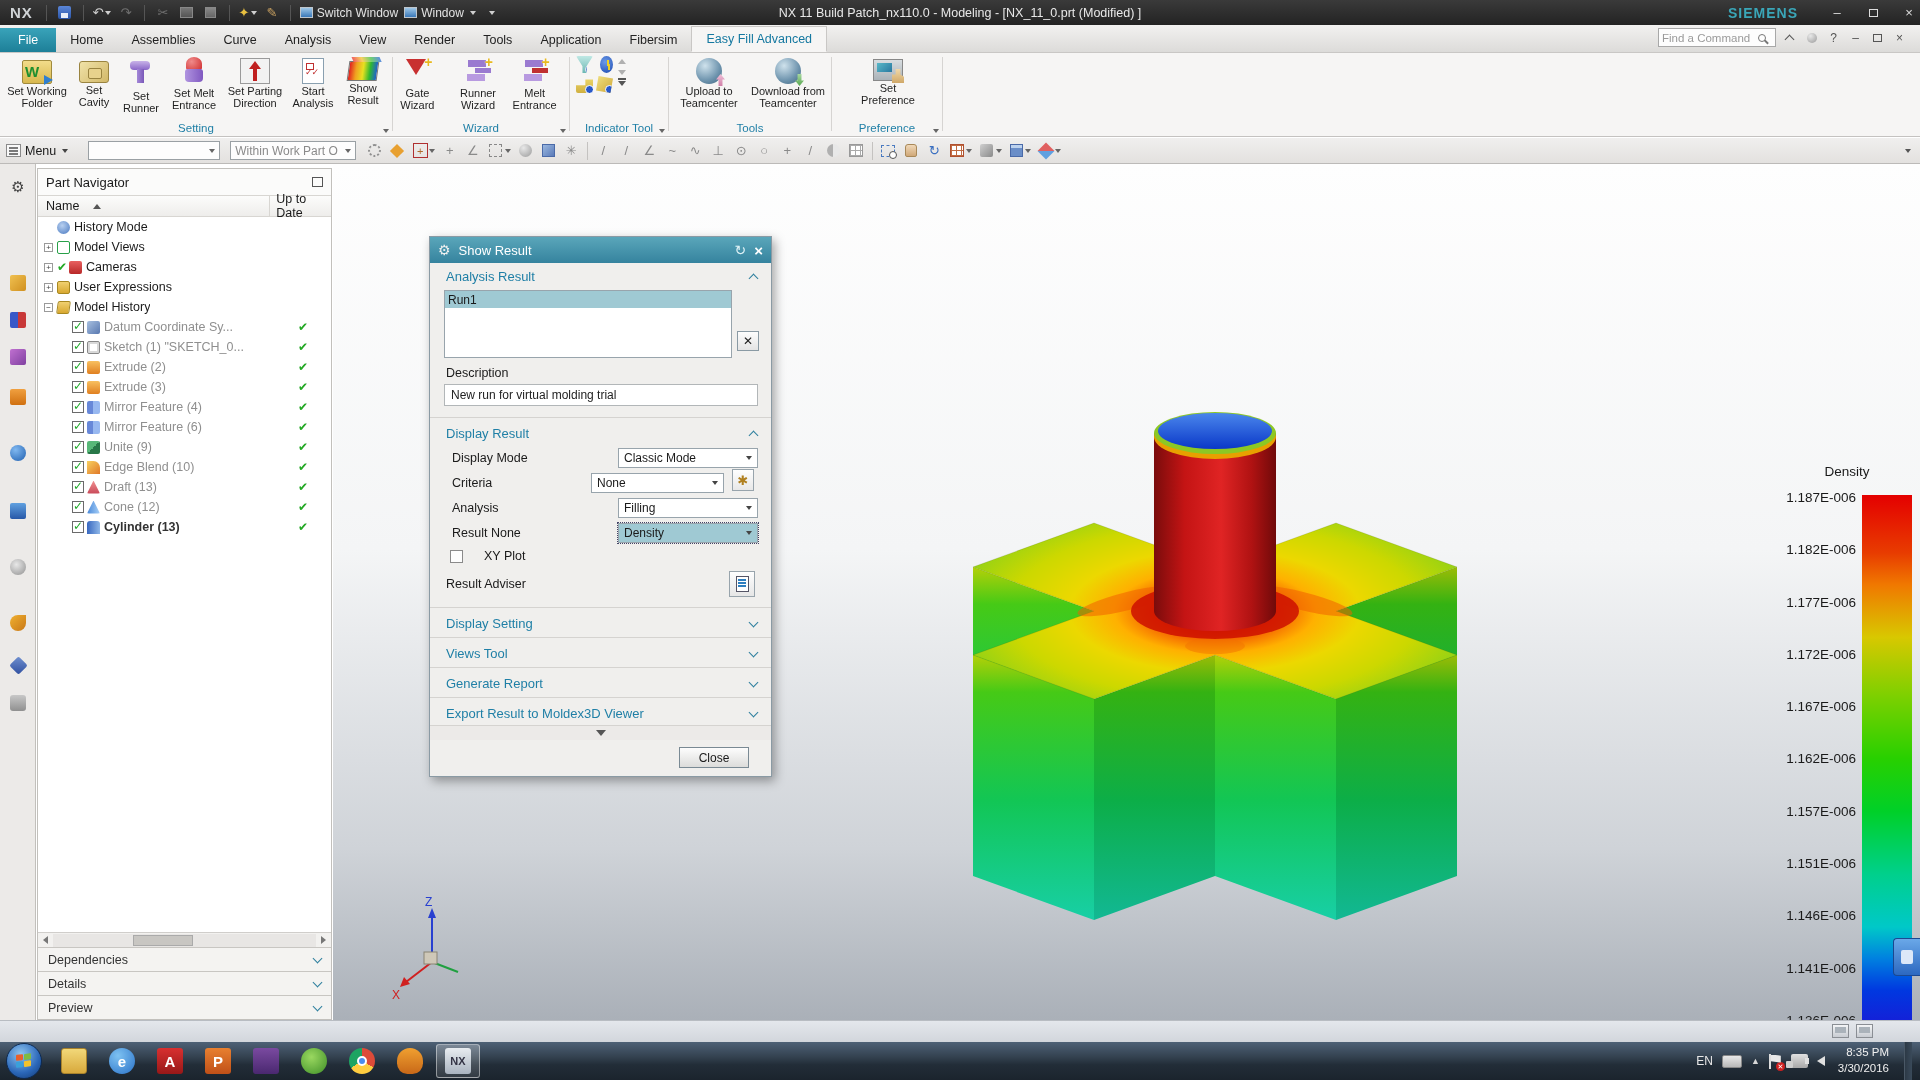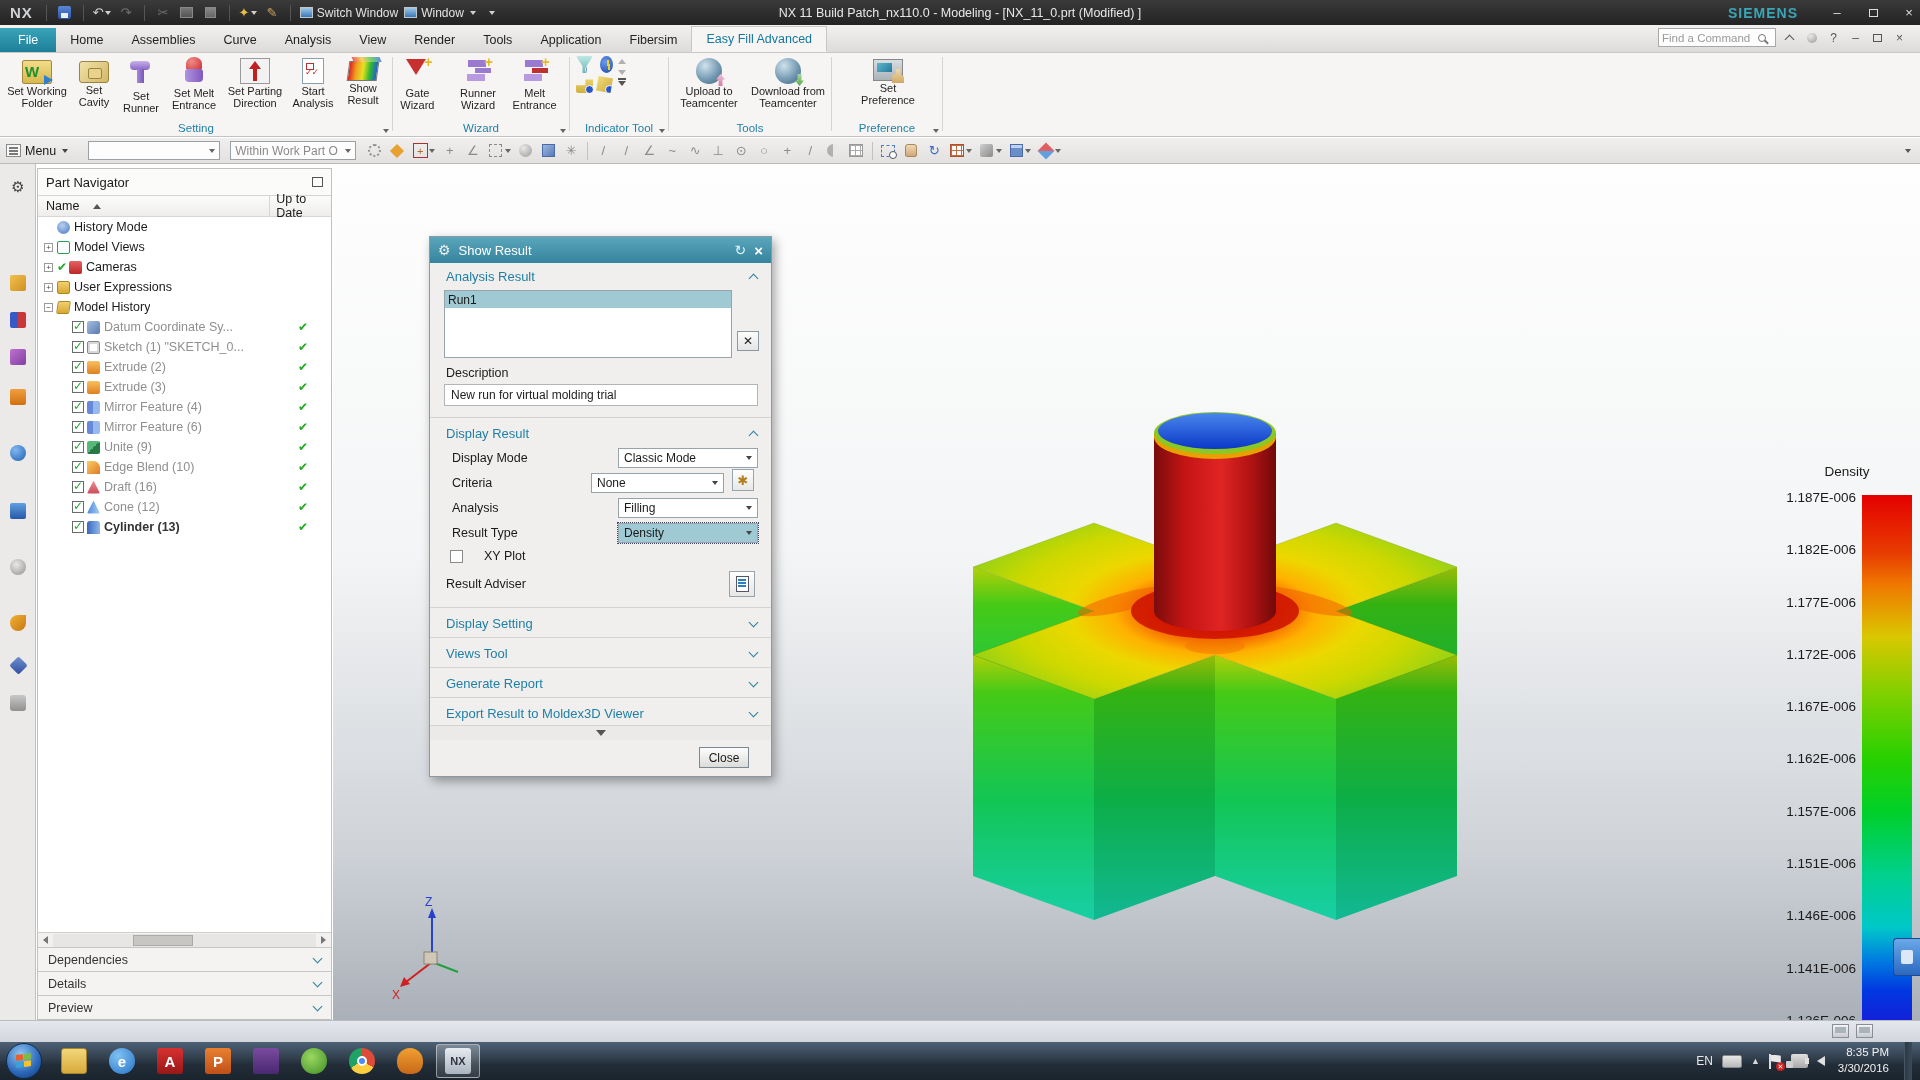--- a/index.html
+++ b/index.html
@@ -199,21 +199,21 @@
   .wrench-btn { position:absolute; left:302px; top:-1px; width:22px; height:22px; border:1px solid #98a4ac; background:linear-gradient(#fefefe,#e8e8e8); display:flex; align-items:center; justify-content:center; font-size:13px; color:#b08020; }
   .dlg-check { display:flex; align-items:center; gap:21px; padding:4px 14px 2px 20px; font-size:12.5px; }
   .dlg-check .box { width:13px; height:13px; border:1px solid #8a8a8a; background:#fdfdfd; }
   .adv-row { display:flex; align-items:center; justify-content:space-between; padding:6px 16px 8px 16px; }
   .adv-btn { width:26px; height:26px; border:1px solid #98a4ac; background:linear-gradient(#fefefe,#e6e6e6); display:flex; align-items:center; justify-content:center; }
   .clipb { width:13px; height:16px; background:#fff; border:1.5px solid #556; position:relative; }
   .clipb:before { content:''; position:absolute; left:1px; top:2px; width:8px; height:1.5px; background:#2e7fc0; box-shadow:0 3px 0 0 #2e7fc0, 0 6px 0 0 #2e7fc0; }
   .more-row { display:flex; align-items:center; justify-content:center; height:15px; background:#eceae8; border-top:1px solid #d5d3d0; }
   .more-row .tri { width:0; height:0; border-left:5px solid transparent; border-right:5px solid transparent; border-top:6px solid #555; }
   .dlg-foot { display:flex; justify-content:flex-end; padding:7px 22px 8px; }
-  .close-btn { width:50px; height:21px; border:1px solid #7a8a94; background:linear-gradient(#fdfdfd,#dcdcda); font-size:12px; display:flex; align-items:center; justify-content:center; }
+  .close-btn { width:70px; height:21px; border:1px solid #7a8a94; background:linear-gradient(#fdfdfd,#dcdcda); font-size:12px; display:flex; align-items:center; justify-content:center; }
 
   .flyout-btn { position:absolute; left:1893px; top:774px; width:27px; height:38px; background:linear-gradient(#6aa8e8,#2c68c0); border:1px solid #1c4890; border-right:none; border-radius:4px 0 0 4px; z-index:5; }
   .flyout-btn:before { content:''; position:absolute; left:7px; top:11px; width:12px; height:14px; background:#dce8f8; border-radius:2px; }
 
   
   .statusstrip { position:absolute; left:0; top:1020px; width:1920px; height:22px; background:linear-gradient(#e4e7ec,#d2d6dc); border-top:1px solid #b8bcc2; }
   .ss-ic { position:absolute; top:3px; width:17px; height:14px; border:1px solid #8a8e94; background:linear-gradient(#f4f5f7,#c8ccd2); }
   .ss-ic:before { content:''; position:absolute; left:2px; top:2px; right:2px; bottom:4px; background:#aab2ba; }
 
   
@@ -645,21 +645,21 @@
         </div>
         <div class="trow child ind2">
           <span class="cbx"></span>
           <span class="nico" style="background:linear-gradient(135deg,#f8d060,#e07828);border-radius:0 50% 0 0;"></span>
           <span class="nm">Edge Blend (10)</span>
           <span class="utd">✔</span>
         </div>
         <div class="trow child ind2">
           <span class="cbx"></span>
           <span class="nico" style="background:linear-gradient(#f09090,#c84858);clip-path:polygon(50% 0,100% 100%,0 100%);"></span>
-          <span class="nm">Draft (16)</span>
+          <span class="nm">Draft (13)</span>
           <span class="utd">✔</span>
         </div>
         <div class="trow child ind2">
           <span class="cbx"></span>
           <span class="nico" style="background:linear-gradient(90deg,#4888d8,#a8d0f8);clip-path:polygon(50% 0,100% 100%,0 100%);"></span>
           <span class="nm">Cone (12)</span>
           <span class="utd">✔</span>
         </div>
         <div class="trow child ind2 bold">
           <span class="cbx"></span>
@@ -832,21 +832,21 @@
       <div class="frow">
         <span class="flb">Analysis</span>
         <span class="sel" style="left:188px; width:140px;">
           <span>Filling</span>
             <span class="carbox">
               <span class="car"></span>
             </span>
         </span>
       </div>
       <div class="frow">
-        <span class="flb">Result Type</span>
+        <span class="flb">Result None</span>
         <span class="sel hl" style="left:188px; width:140px;">
           <span>Density</span>
             <span class="carbox">
               <span class="car"></span>
             </span>
         </span>
       </div>
       <div class="dlg-check">
         <span class="box"></span>
         <span>XY Plot</span>

